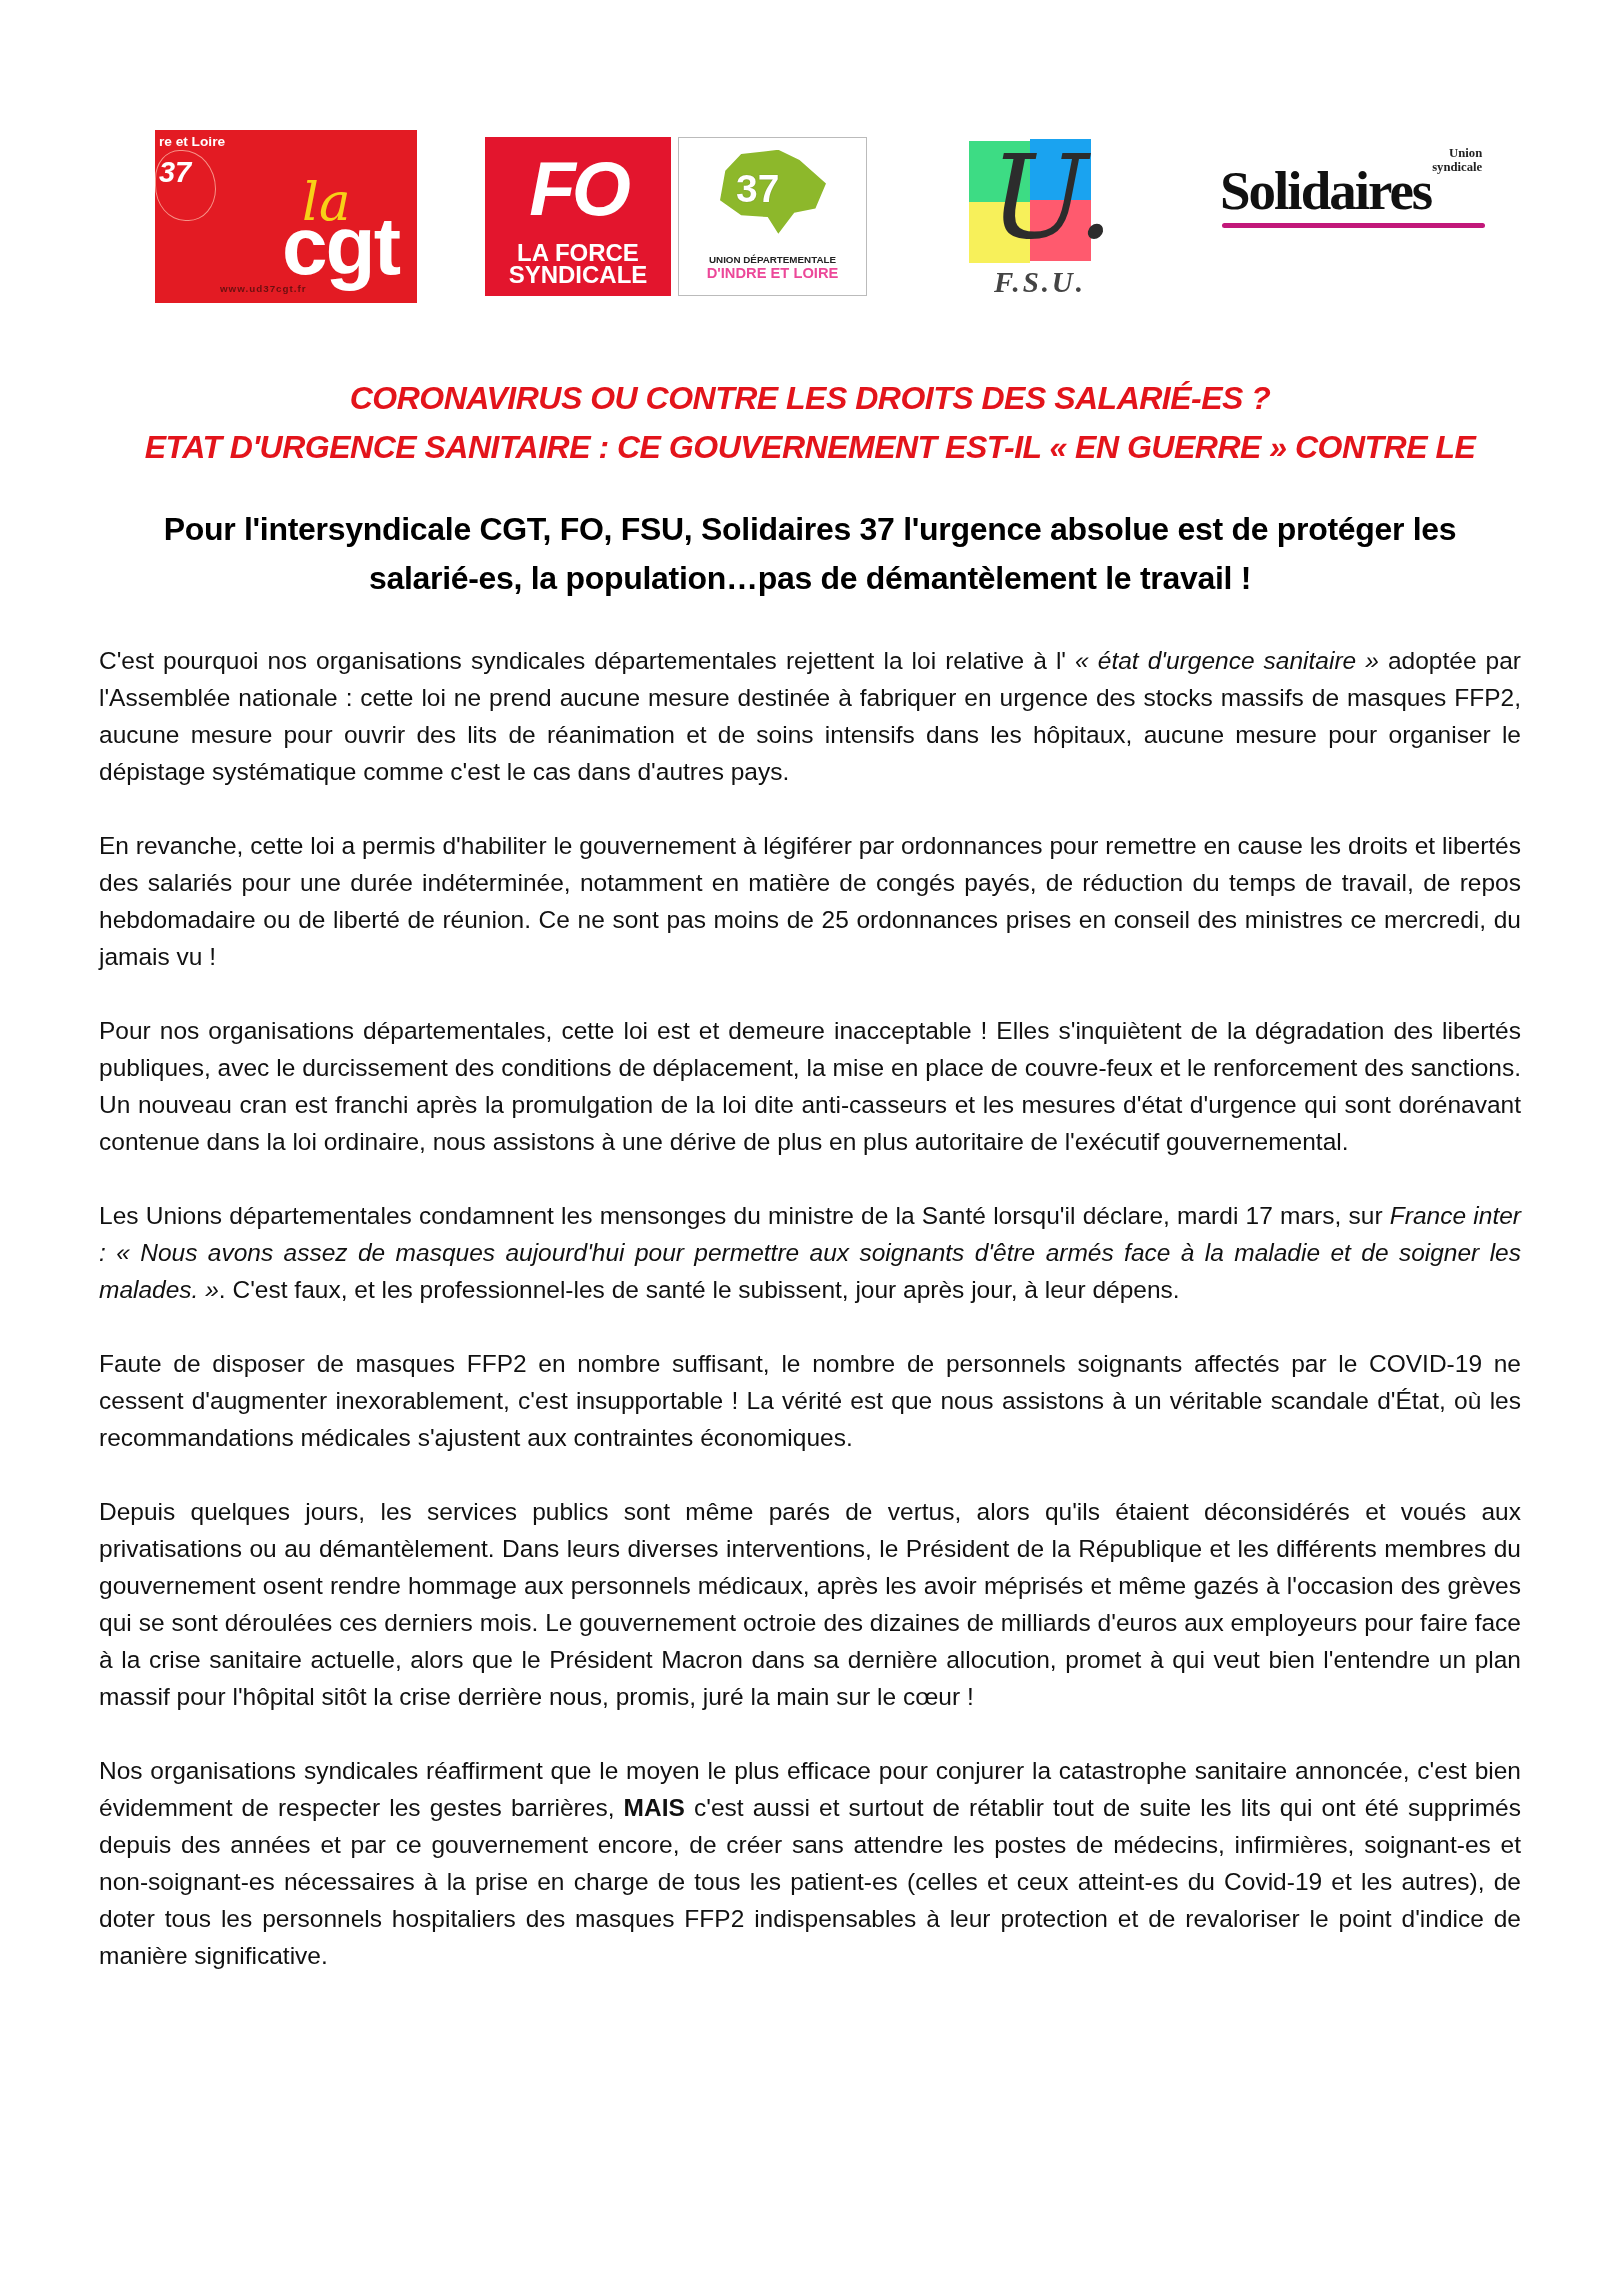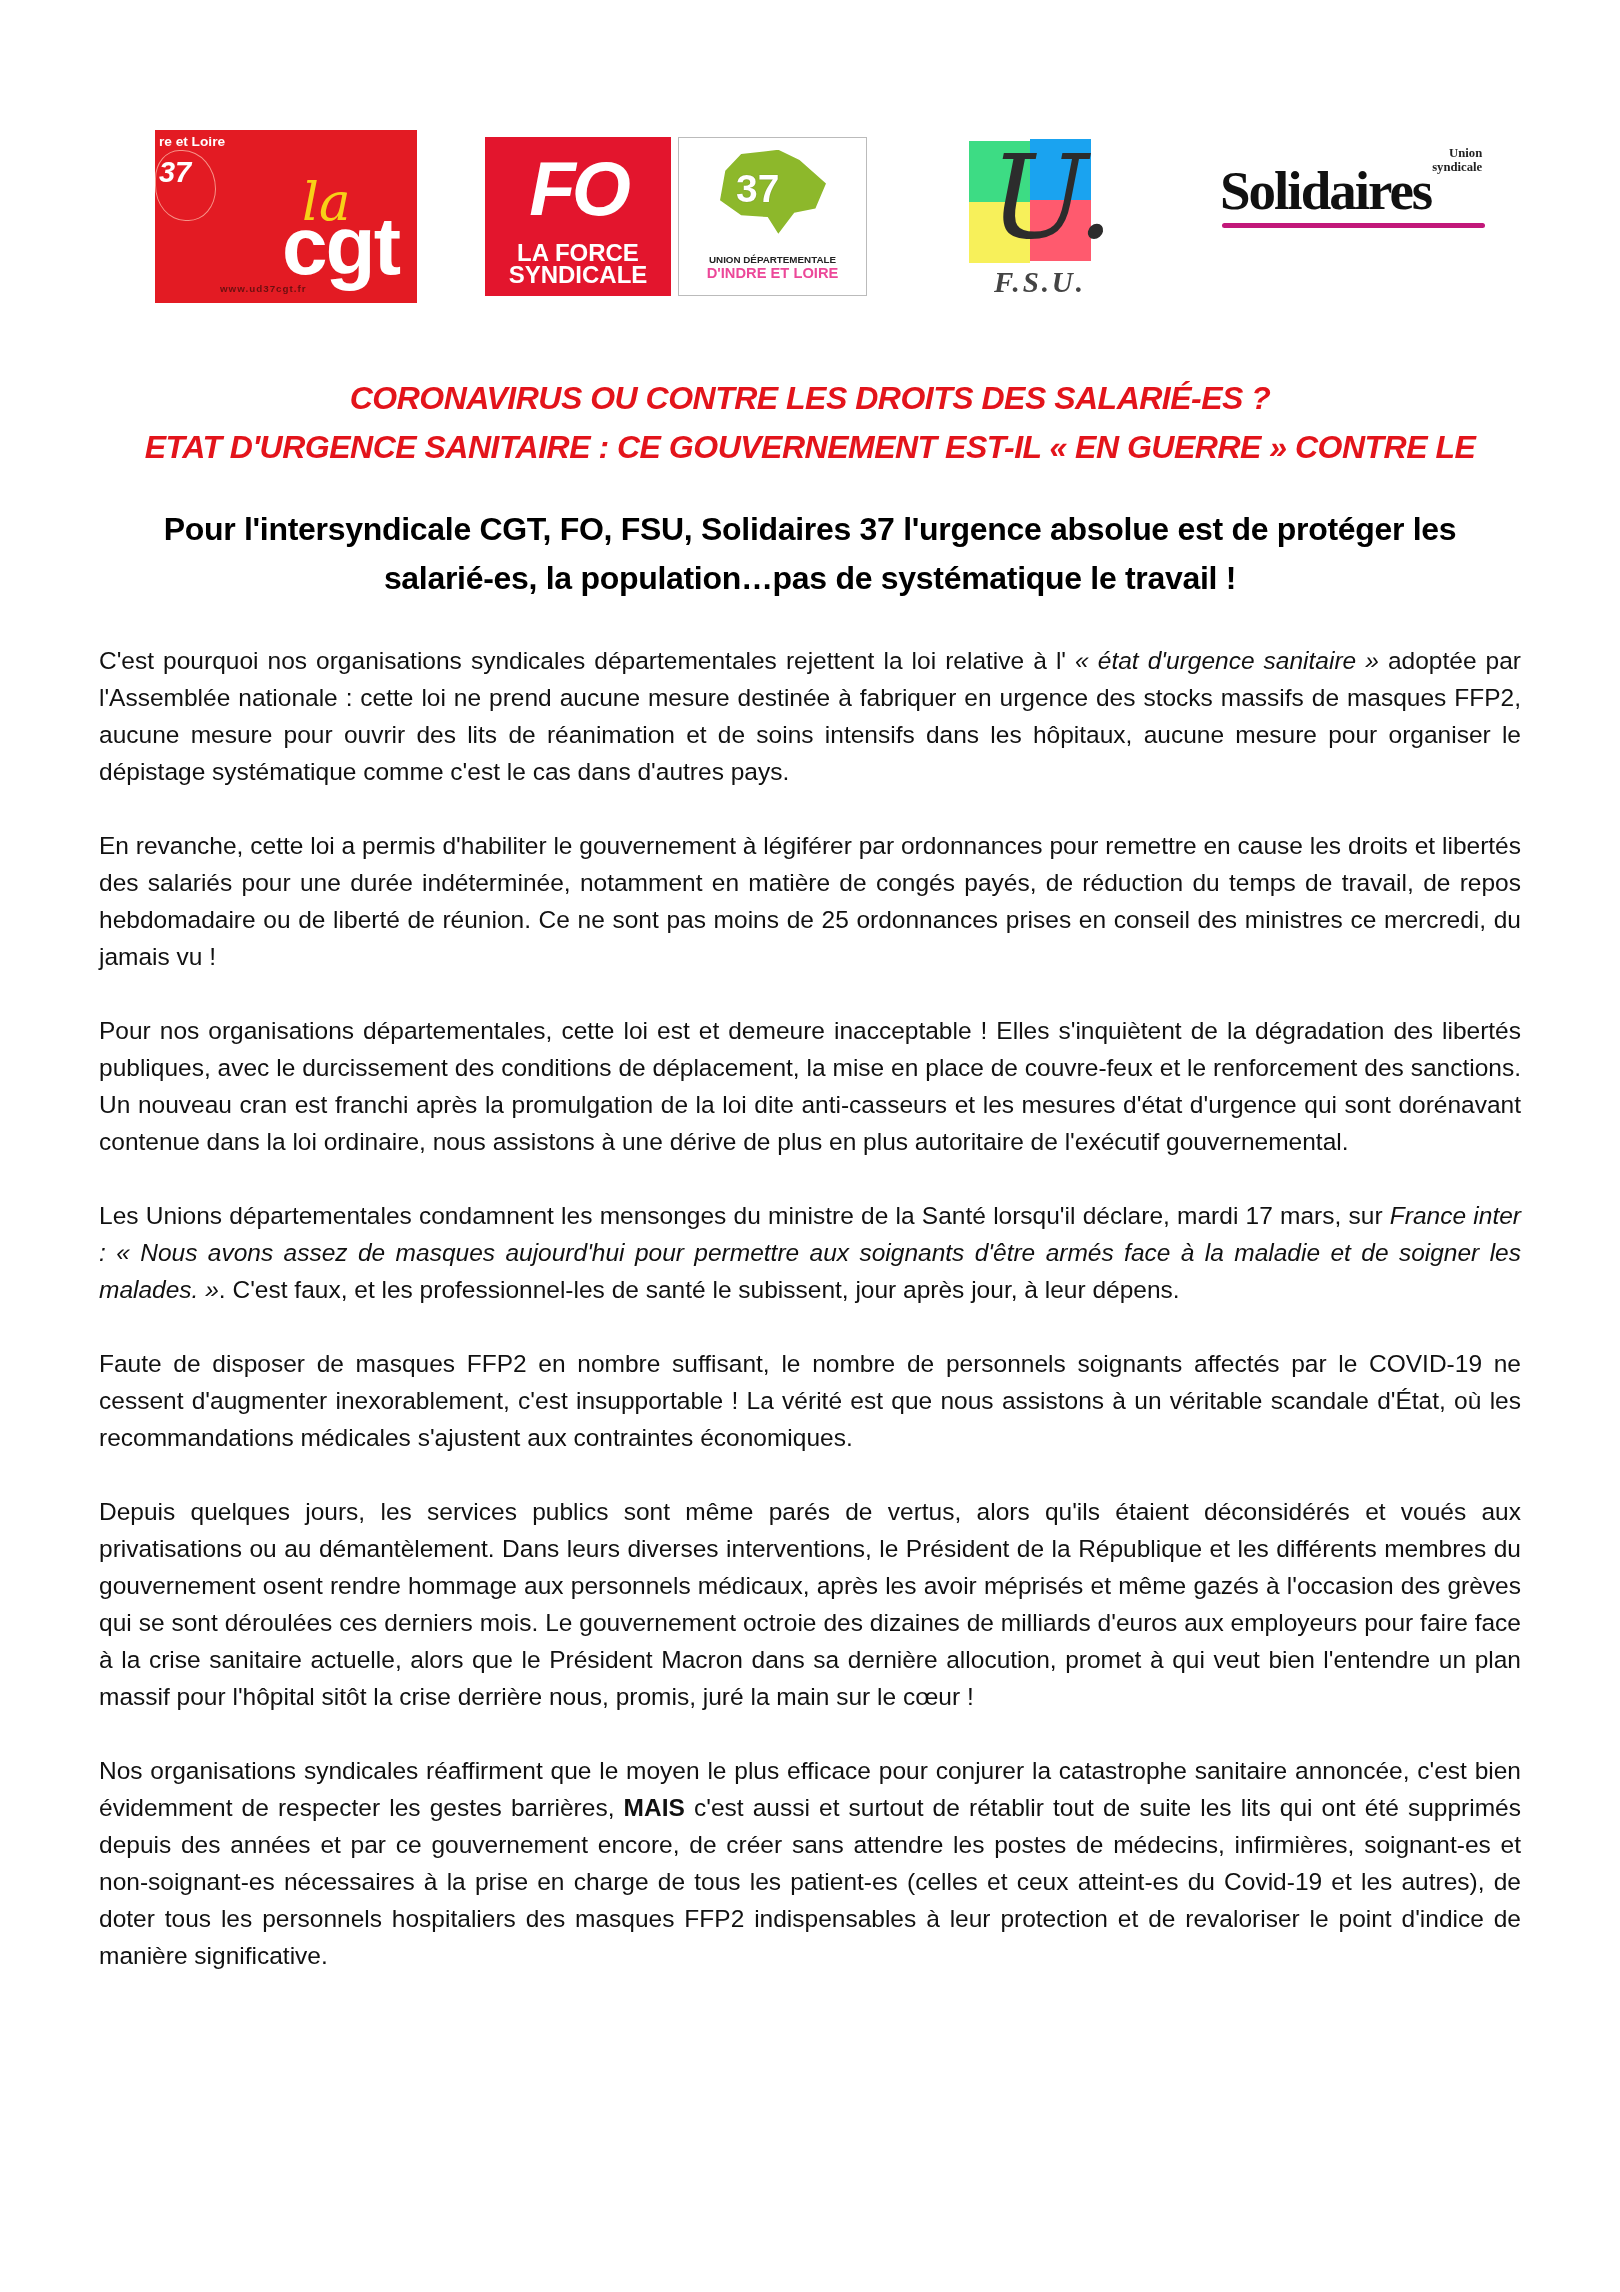--- a/index.html
+++ b/index.html
@@ -102,21 +102,21 @@
   </div>
 </div>
 
 <h1 class="headline" style="margin:0;">
   <div>CORONAVIRUS OU CONTRE LES DROITS DES SALARIÉ-ES ?</div>
   <div>ETAT D'URGENCE SANITAIRE : CE GOUVERNEMENT EST-IL « EN GUERRE » CONTRE LE</div>
 </h1>
 
 <h2 class="subtitle" style="margin:0;">
   <div>Pour l'intersyndicale CGT, FO, FSU, Solidaires 37 l'urgence absolue est de protéger les</div>
-  <div>salarié-es, la population…pas de systématique le travail !</div>
+  <div>salarié-es, la population…pas de démantèlement le travail !</div>
 </h2>
 
 <div class="body-text">
   <p><span>C'est pourquoi nos organisations syndicales départementales rejettent la loi relative à l' </span><em>« état d'urgence sanitaire »</em><span> adoptée par l'Assemblée nationale : cette loi ne prend aucune mesure destinée à fabriquer en urgence des stocks massifs de masques FFP2, aucune mesure pour ouvrir des lits de réanimation et de soins intensifs dans les hôpitaux, aucune mesure pour organiser le dépistage systématique comme c'est le cas dans d'autres pays.</span></p>
   <p>En revanche, cette loi a permis d'habiliter le gouvernement à légiférer par ordonnances pour remettre en cause les droits et libertés des salariés pour une durée indéterminée, notamment en matière de congés payés, de réduction du temps de travail, de repos hebdomadaire ou de liberté de réunion. Ce ne sont pas moins de 25 ordonnances prises en conseil des ministres ce mercredi, du jamais vu !</p>
   <p>Pour nos organisations départementales, cette loi est et demeure inacceptable ! Elles s'inquiètent de la dégradation des libertés publiques, avec le durcissement des conditions de déplacement, la mise en place de couvre-feux et le renforcement des sanctions. Un nouveau cran est franchi après la promulgation de la loi dite anti-casseurs et les mesures d'état d'urgence qui sont dorénavant contenue dans la loi ordinaire, nous assistons à une dérive de plus en plus autoritaire de l'exécutif gouvernemental.</p>
   <p><span>Les Unions départementales condamnent les mensonges du ministre de la Santé lorsqu'il déclare, mardi 17 mars, sur </span><em>France inter : « Nous avons assez de masques aujourd'hui pour permettre aux soignants d'être armés face à la maladie et de soigner les malades. »</em><span>. C'est faux, et les professionnel-les de santé le subissent, jour après jour, à leur dépens.</span></p>
   <p>Faute de disposer de masques FFP2 en nombre suffisant, le nombre de personnels soignants affectés par le COVID-19 ne cessent d'augmenter inexorablement, c'est insupportable ! La vérité est que nous assistons à un véritable scandale d'État, où les recommandations médicales s'ajustent aux contraintes économiques.</p>
   <p>Depuis quelques jours, les services publics sont même parés de vertus, alors qu'ils étaient déconsidérés et voués aux privatisations ou au démantèlement. Dans leurs diverses interventions, le Président de la République et les différents membres du gouvernement osent rendre hommage aux personnels médicaux, après les avoir méprisés et même gazés à l'occasion des grèves qui se sont déroulées ces derniers mois. Le gouvernement octroie des dizaines de milliards d'euros aux employeurs pour faire face à la crise sanitaire actuelle, alors que le Président Macron dans sa dernière allocution, promet à qui veut bien l'entendre un plan massif pour l'hôpital sitôt la crise derrière nous, promis, juré la main sur le cœur !</p>
   <p><span>Nos organisations syndicales réaffirment que le moyen le plus efficace pour conjurer la catastrophe sanitaire annoncée, c'est bien évidemment de respecter les gestes barrières, </span><strong>MAIS</strong><span> c'est aussi et surtout de rétablir tout de suite les lits qui ont été supprimés depuis des années et par ce gouvernement encore, de créer sans attendre les postes de médecins, infirmières, soignant-es et non-soignant-es nécessaires à la prise en charge de tous les patient-es (celles et ceux atteint-es du Covid-19 et les autres), de doter tous les personnels hospitaliers des masques FFP2 indispensables à leur protection et de revaloriser le point d'indice de manière significative.</span></p>

